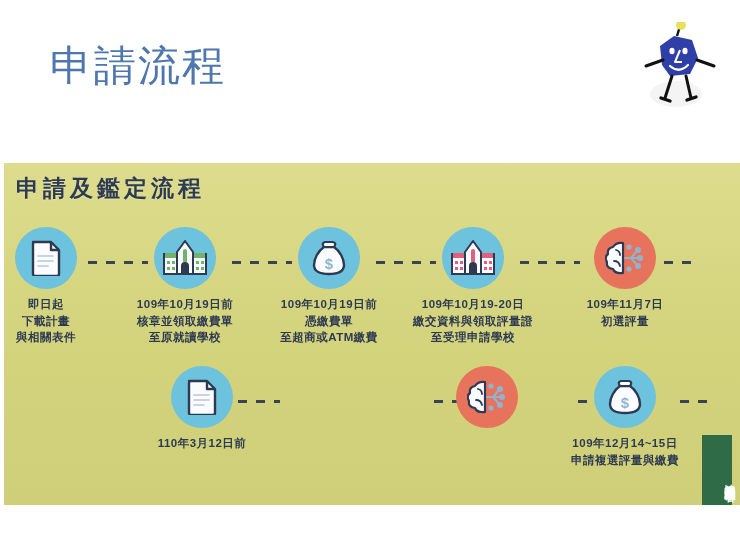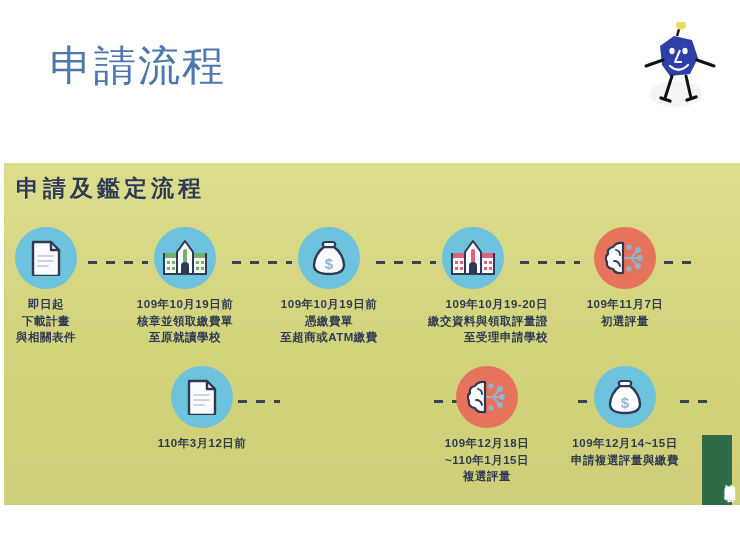--- a/index.html
+++ b/index.html
@@ -171,21 +171,21 @@
           <text x="17" y="29" font-size="15" font-weight="700" fill="#8fb4cf" text-anchor="middle" font-family="'Liberation Sans',sans-serif">$</text>
         </svg>
       </div>
       <div class="caption">
         <span class="ln">109年10月19日前</span>
         <span class="ln">憑繳費單</span>
         <span class="ln">至超商或ATM繳費</span>
       </div>
     </div>
 
-    <div class="step" style="left:394px; top:64px;text-align:right;">
+    <div class="step" style="left:394px; top:64px;">
       <div class="bubble blue">
         <svg width="44" height="36" viewBox="0 0 44 36">
           <rect x="1" y="14" width="13" height="20" fill="#fbfcff" stroke="#2d3a52" stroke-width="2"></rect>
           <rect x="30" y="14" width="13" height="20" fill="#fbfcff" stroke="#2d3a52" stroke-width="2"></rect>
           <rect x="2" y="13" width="12" height="5" fill="#e2607c"></rect>
           <rect x="30" y="13" width="12" height="5" fill="#e2607c"></rect>
           <path d="M14 34 V12 L22 1 l8 11 v22z" fill="#fbfcff" stroke="#2d3a52" stroke-width="2" stroke-linejoin="round"></path>
           <rect x="20" y="9" width="4" height="14" rx="2" fill="#e2607c"></rect>
           <path d="M18 34 v-8 a4 4 0 0 1 8 0 v8z" fill="#2d3a52"></path>
           <g fill="#e2607c">
@@ -266,25 +266,20 @@
           </g>
           <g fill="#8fb4cf">
             <circle cx="33" cy="9" r="3"></circle>
               <circle cx="35" cy="17" r="3"></circle>
               <circle cx="33" cy="25" r="3"></circle>
               <circle cx="24" cy="6" r="2.6"></circle>
               <circle cx="24" cy="28" r="2.6"></circle>
           </g>
         </svg>
       </div>
-      <div class="caption">
-        <span class="ln">109年12月18日</span>
-        <span class="ln">~110年1月15日</span>
-        <span class="ln">複選評量</span>
-      </div>
     </div>
 
     <div class="step" style="left:123px; top:203px;text-align:center;">
       <div class="bubble blue">
         <svg width="32" height="36" viewBox="0 0 32 36">
           <path d="M3 2 h18 l8 8 v24 a2 2 0 0 1 -2 2 H5 a2 2 0 0 1 -2 -2 V4 a2 2 0 0 1 2 -2z" fill="#fbfcff" stroke="#2d3a52" stroke-width="2.4" stroke-linejoin="round"></path>
           <path d="M21 2 v8 h8" fill="none" stroke="#2d3a52" stroke-width="2.4" stroke-linejoin="round"></path>
           <g stroke="#c9d3e4" stroke-width="1.8" stroke-linecap="round">
             <path d="M8 16 h15"></path>
               <path d="M8 21 h15"></path>

